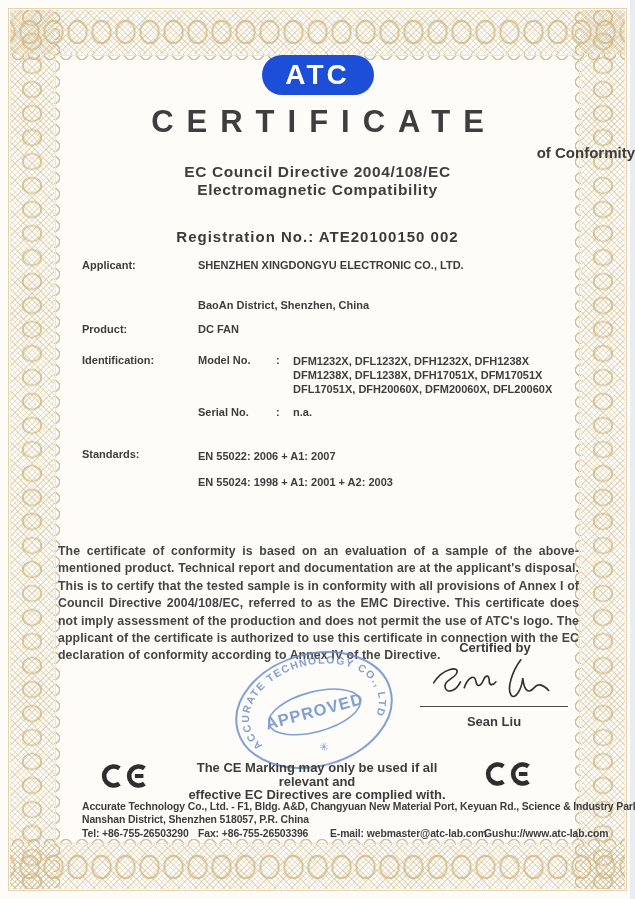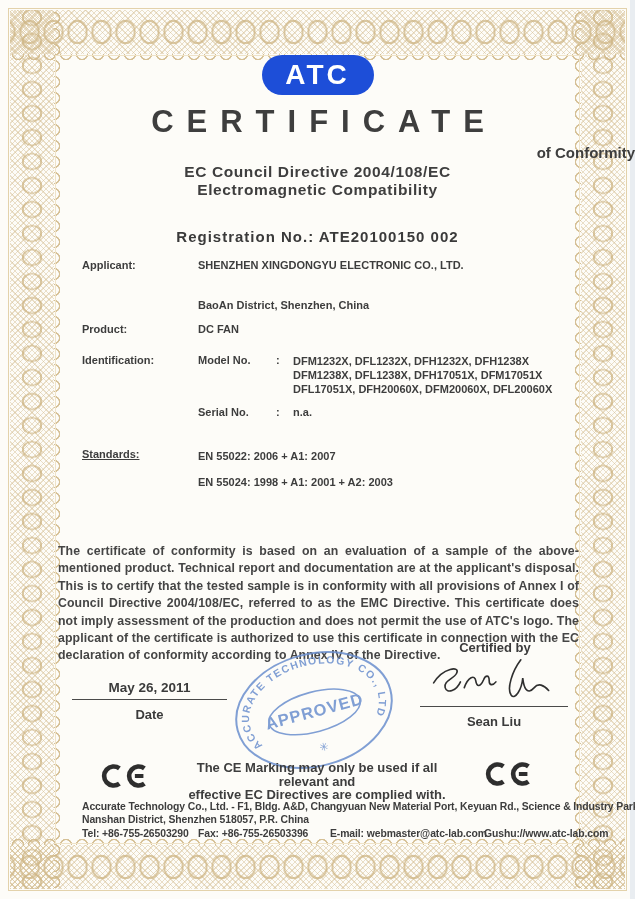--- a/index.html
+++ b/index.html
@@ -149,45 +149,41 @@
   <div class="field" style="left:198px; top:353px;">Model No.</div>
   <div class="field" style="left:276px; top:353px;">:</div>
   <div class="field" style="left:293px; top:354px;">DFM1232X, DFL1232X, DFH1232X, DFH1238X</div>
   <div class="field" style="left:293px; top:368px;">DFM1238X, DFL1238X, DFH17051X, DFM17051X</div>
   <div class="field" style="left:293px; top:382px;">DFL17051X, DFH20060X, DFM20060X, DFL20060X</div>
 
   <div class="field" style="left:198px; top:405px;">Serial No.</div>
   <div class="field" style="left:276px; top:405px;">:</div>
   <div class="field" style="left:293px; top:405px;">n.a.</div>
 
-  <div class="field" style="left:82px; top:447px;text-decoration:underline;">Standards:</div>
+  <div class="field" style="left:82px; top:447px;">Standards:</div>
   <div class="field" style="left:198px; top:449px;">EN 55022: 2006 + A1: 2007</div>
   <div class="field" style="left:198px; top:475px;">EN 55024: 1998 + A1: 2001 + A2: 2003</div>
 
   <div class="declaration">The certificate of conformity is based on an evaluation of a sample of the above-mentioned product. Technical report and documentation are at the applicant's disposal. This is to certify that the tested sample is in conformity with all provisions of Annex I of Council Directive 2004/108/EC, referred to as the EMC Directive. This certificate does not imply assessment of the production and does not permit the use of ATC's logo. The applicant of the certificate is authorized to use this certificate in connection with the EC declaration of conformity according to Annex IV of the Directive.</div>
 
   <div class="certified-by">Certified by</div>
 
   <div class="sig-block">
     <div class="sig-line">
       <svg width="148" height="46" viewBox="0 0 150 48">
         <g fill="none" stroke="#2f2f2f" stroke-width="1.7" stroke-linecap="round">
           <path d="M12,28 C22,12 40,10 36,18 C33,24 22,26 24,33 C26,40 36,36 40,27"></path>
           <path d="M44,33 C48,22 55,19 56,26 C57,33 61,32 64,25 C66,20 70,19 70,26 C70,31 74,31 77,27"></path>
           <path d="M103,4 C94,16 88,34 93,41 C97,46 104,35 105,23 C106,32 109,42 117,33 C121,28 127,30 132,36"></path>
         </g>
       </svg>
     </div>
     <div class="sig-name">Sean Liu</div>
   </div>
 
-  <div class="date-block">
-    <div class="date-value">May 26, 2011</div>
-    <div class="date-label">Date</div>
-  </div>
 
   <svg class="stamp" width="172" height="134" viewBox="0 0 172 134">
     <g transform="rotate(-15 86 66)" fill="none" stroke="#6b8fce">
       <ellipse cx="86" cy="66" rx="79" ry="56" stroke-width="2"></ellipse>
       <ellipse cx="86" cy="68" rx="47" ry="20" stroke-width="1.6"></ellipse>
       <path id="ringPath" d="M 28.8,88.5 A 66,45 0 1 1 143.2,88.5" stroke="none"></path>
       <text font-size="10.5" font-weight="bold" fill="#6b8fce" stroke="none" letter-spacing="1.4" font-family="Liberation Sans, sans-serif">
         <textPath href="#ringPath" startOffset="2">ACCURATE TECHNOLOGY CO., LTD.</textPath>
       </text>
       <text x="86" y="73" text-anchor="middle" font-size="16.5" font-weight="bold" fill="#6b8fce" stroke="none" letter-spacing="1" font-family="Liberation Sans, sans-serif">APPROVED</text>

